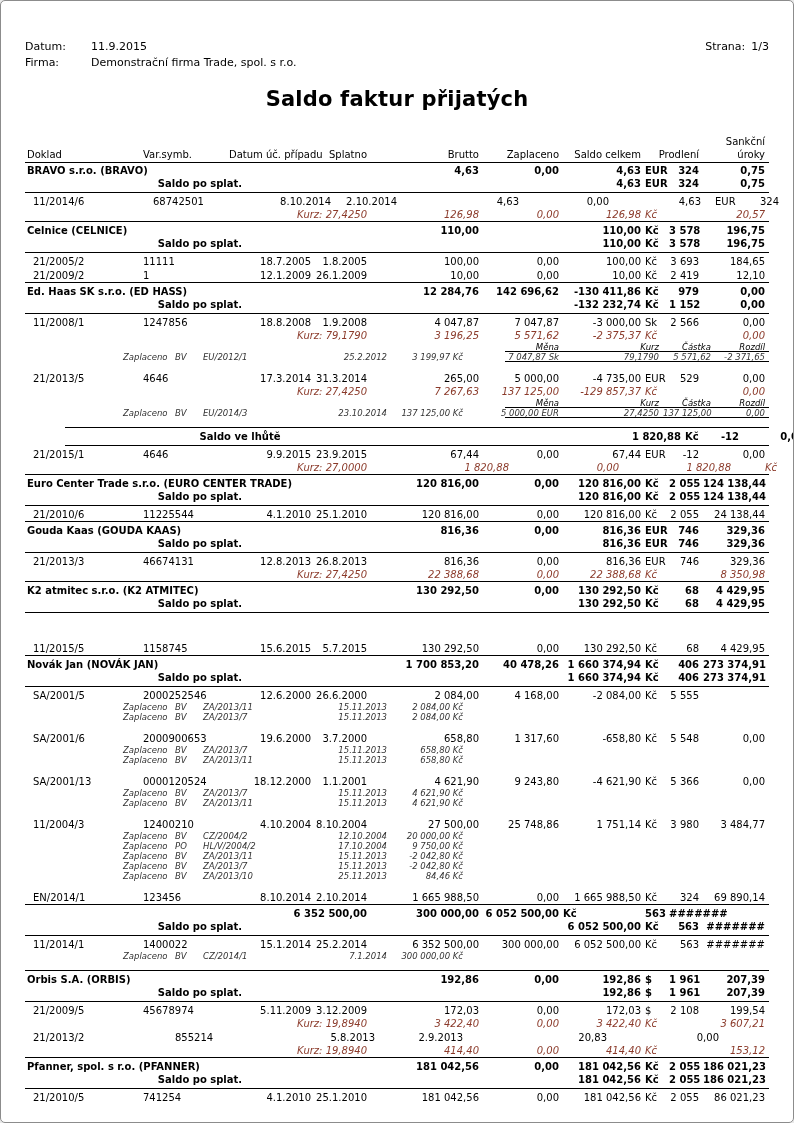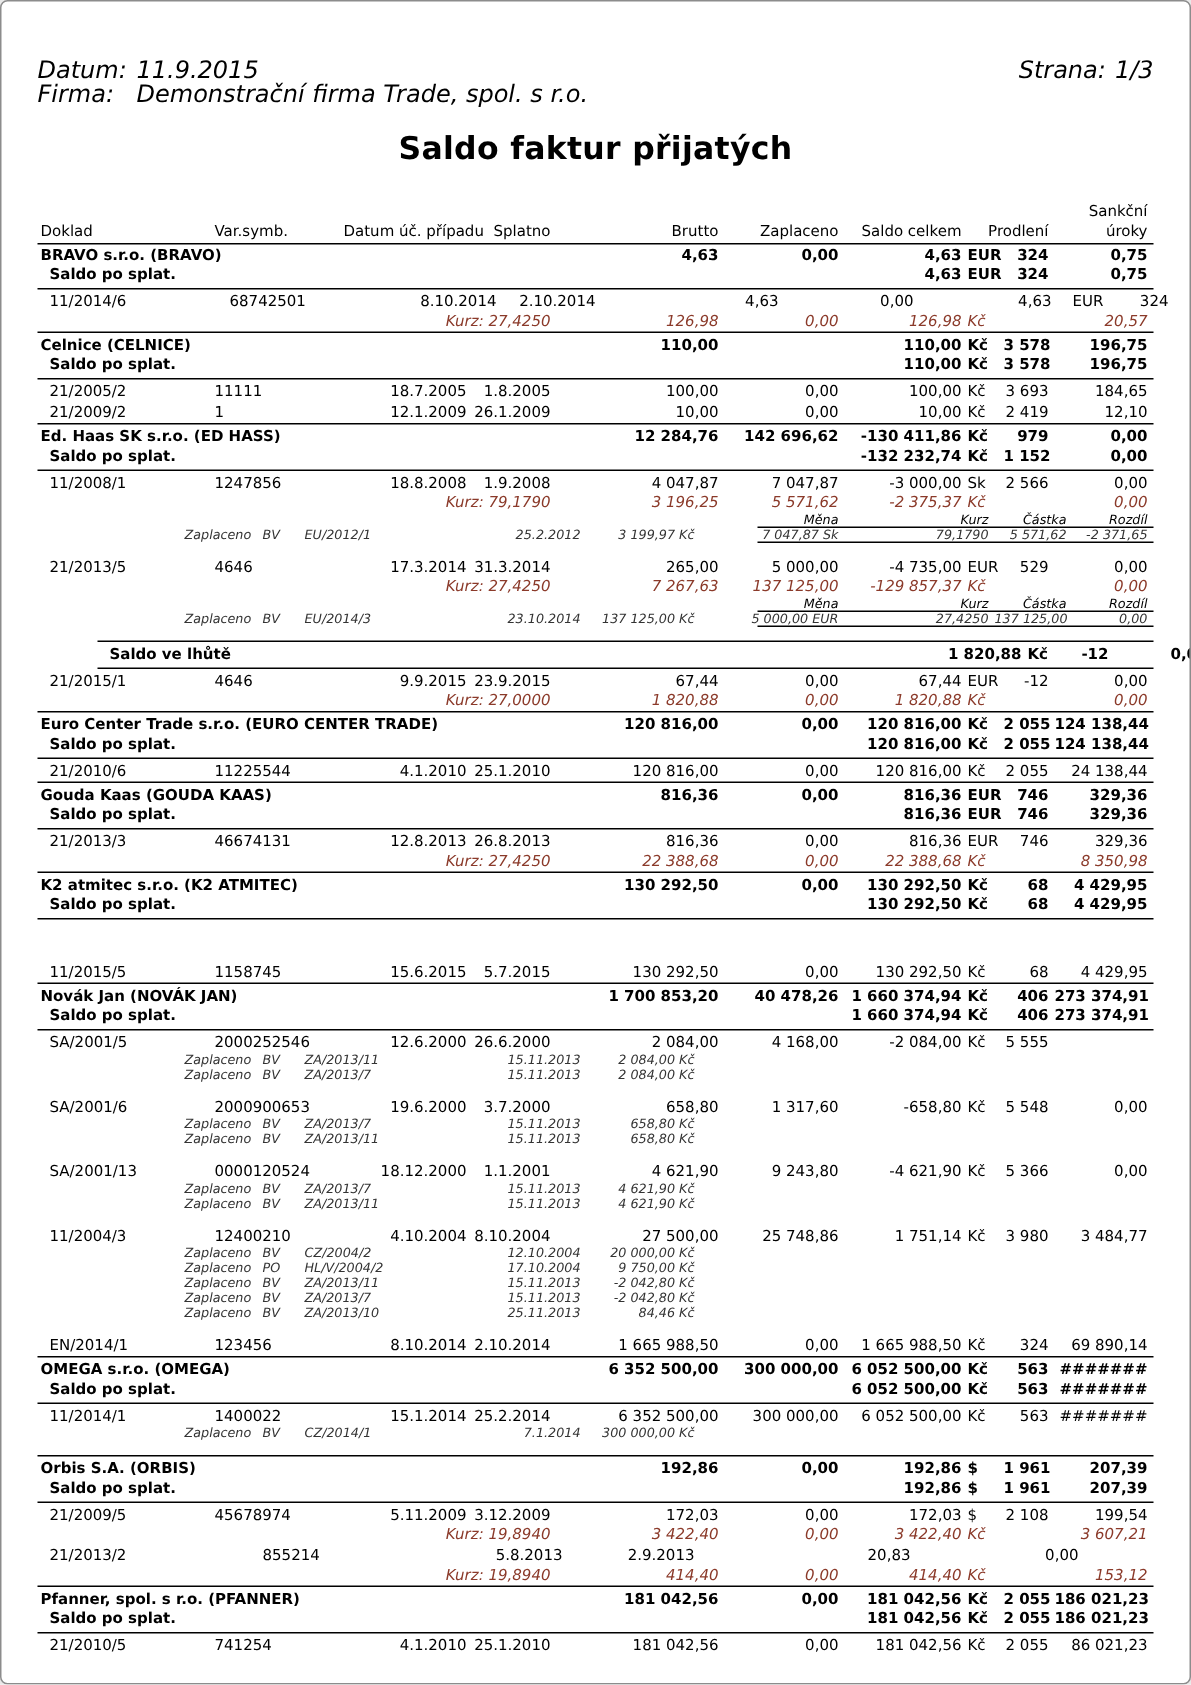--- a/index.html
+++ b/index.html
@@ -1,34 +1,34 @@
 <!DOCTYPE html>
 <html style="--detail: #8b3a2a; --paytext: #333333; --line: #000000;"><head>
 <meta charset="utf-8">
 <style>
   html,body{margin:0;padding:0;background:#e9e9e9;}
   body{width:794px;height:1123px;font-family:"DejaVu Sans",sans-serif;color:#000;}
   .page{width:794px;height:1123px;box-sizing:border-box;background:#fff;border:1px solid #8c8c8c;border-radius:5px;overflow:hidden;position:relative;}
-  .meta{padding:38px 24px 0 24px;font-size:16px;font-style:italic;}
+  .meta{padding:38px 24px 0 24px;font-size:11px;}
   .meta-row{display:flex;line-height:16px;}
   .meta-label{width:66px;}
   .meta-value{white-space:nowrap;}
   .strana{margin-left:auto;white-space:nowrap;}
   .strana .lbl{margin-right:6px;}
   .title{text-align:center;font-size:21px;font-weight:bold;margin:16px 0 24px 0;letter-spacing:.2px;}
   .table{padding:0 24px;font-size:10px;}
   .thead{border-bottom:1px solid #000;padding-bottom:1px;}
   .row{display:grid;line-height:13px;align-items:baseline;}
   .cell{white-space:nowrap;padding:0 2px;box-sizing:border-box;overflow:visible;}
   .a-r{text-align:right;}
   .a-l{text-align:left;}
   .r-hdr{line-height:13px;}
   .r-grp{font-weight:bold;padding-top:1px;}
   .r-sub{font-weight:bold;}
-  .r-sub .col-0{padding-left:8px;}
+  .r-sub .col-0{padding-left:8px;text-align:center;}
   .r-inv .col-0{padding-left:8px;}
   .r-inv{padding-top:1px;}
   .r-kurz{font-style:italic;color:var(--detail,#8b3a2a);}
   .r-pay,.r-mkcr{font-size:8.5px;line-height:10px;font-style:italic;}
   .r-pay{color:var(--paytext,#333333);}
   .r-mkcr{color:#000;}
   .r-gap{height:9px;}
   .r-bt{border-top:1px solid var(--line,#000);padding-top:2px;}
   .r-bb{border-bottom:1px solid var(--line,#000);padding-bottom:2px;margin-bottom:1px;}
   .r-bbr{position:relative;}
@@ -285,21 +285,21 @@
           <div class="cell col-1 a-l">4646</div>
           <div class="cell col-2 a-r">9.9.2015</div>
           <div class="cell col-3 a-r">23.9.2015</div>
           <div class="cell col-4 a-r">67,44</div>
           <div class="cell col-5 a-r">0,00</div>
           <div class="cell col-6 a-r">67,44</div>
           <div class="cell col-7 a-l">EUR</div>
           <div class="cell col-8 a-r">-12</div>
           <div class="cell col-9 a-r">0,00</div>
         </div>
-        <div class="row r-kurz" style="grid-template-columns: 344px 112px 80px 82px 24px 34px 66px;">
+        <div class="row r-kurz" style="grid-template-columns: 344px 112px 80px 82px 24px 34px 66px; gap: 30px;">
           <div class="cell col-0 a-r">Kurz: 27,0000</div>
           <div class="cell col-1 a-r">1 820,88</div>
           <div class="cell col-2 a-r">0,00</div>
           <div class="cell col-3 a-r">1 820,88</div>
           <div class="cell col-4 a-l">Kč</div>
           <div class="cell col-5 a-r"></div>
           <div class="cell col-6 a-r">0,00</div>
         </div>
         <div class="row r-grp r-bt" style="grid-template-columns: 344px 112px 80px 82px 24px 34px 66px;">
           <div class="cell col-0 a-l">Euro Center Trade s.r.o. (EURO CENTER TRADE)</div>
@@ -608,21 +608,20 @@
           <div class="cell col-2 a-r">8.10.2014</div>
           <div class="cell col-3 a-r">2.10.2014</div>
           <div class="cell col-4 a-r">1 665 988,50</div>
           <div class="cell col-5 a-r">0,00</div>
           <div class="cell col-6 a-r">1 665 988,50</div>
           <div class="cell col-7 a-l">Kč</div>
           <div class="cell col-8 a-r">324</div>
           <div class="cell col-9 a-r">69 890,14</div>
         </div>
         <div class="row r-grp r-bt" style="grid-template-columns: 344px 112px 80px 82px 24px 34px 66px;">
-          <div class="cell col-0 a-l">OMEGA s.r.o. (OMEGA)</div>
           <div class="cell col-1 a-r">6 352 500,00</div>
           <div class="cell col-2 a-r">300 000,00</div>
           <div class="cell col-3 a-r">6 052 500,00</div>
           <div class="cell col-4 a-l">Kč</div>
           <div class="cell col-5 a-r">563</div>
           <div class="cell col-6 a-r">#######</div>
         </div>
         <div class="row r-sub r-bb" style="grid-template-columns: 344px 112px 80px 82px 24px 34px 66px;">
           <div class="cell col-0 a-l">Saldo po splat.</div>
           <div class="cell col-1 a-r"></div>

